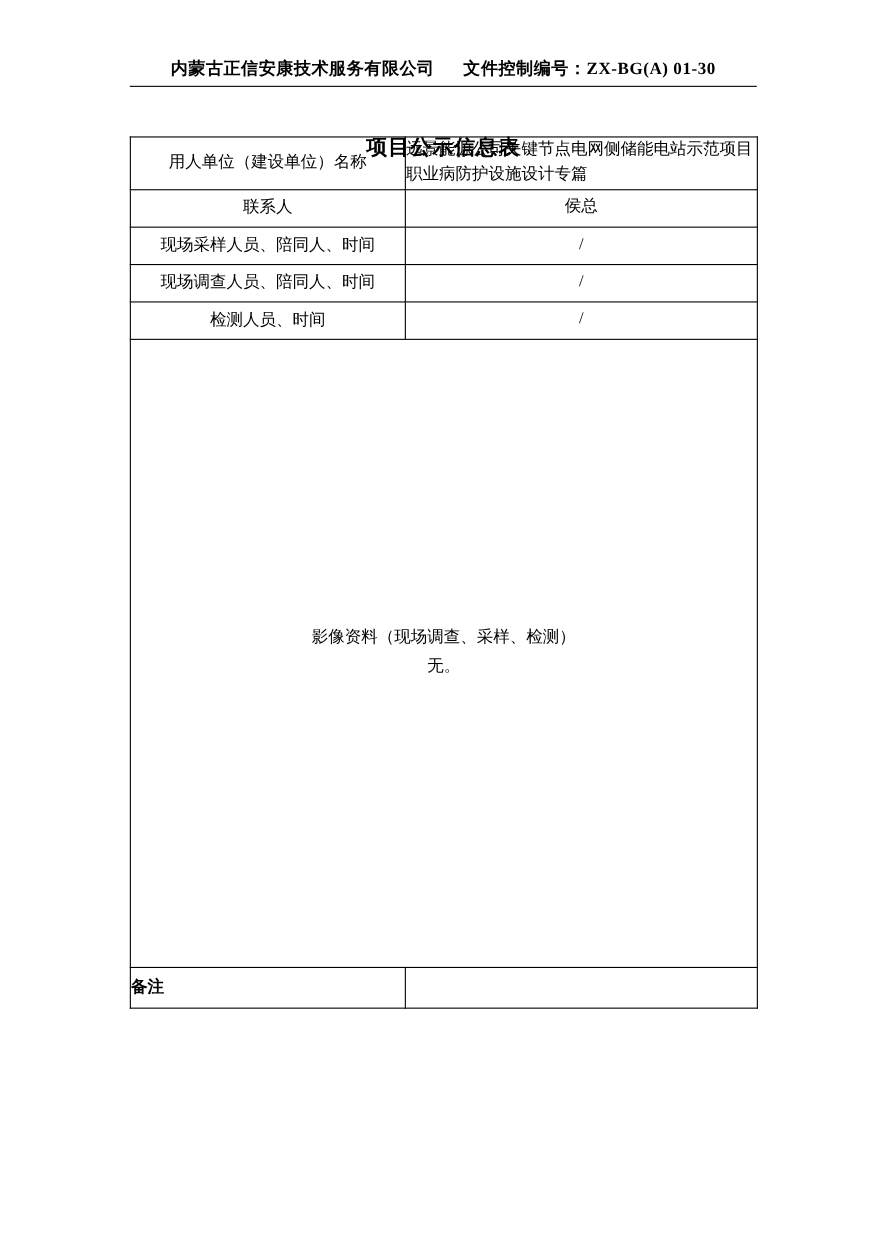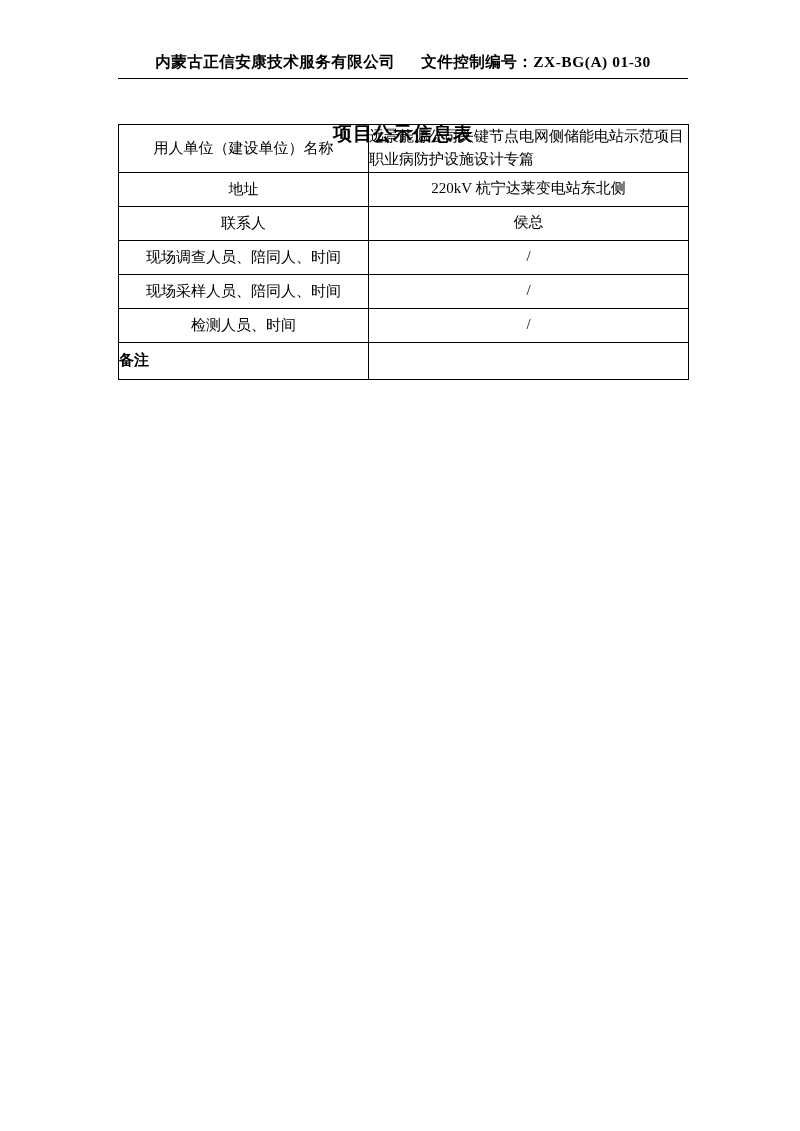--- a/index.html
+++ b/index.html
@@ -130,38 +130,40 @@
     <colgroup>
       <col style="width:250px">
       <col style="width:320px">
     </colgroup>
     <tbody>
       <tr class="row-h-a">
         <td class="cell-label">用人单位（建设单位）名称</td>
         <td class="cell-value left">远景能源公司关键节点电网侧储能电站示范项目职业病防护设施设计专篇</td>
       </tr>
       <tr class="row-h-b">
-        <td class="cell-label">地址</td>
-        <td class="cell-value latin">220kV 杭宁达莱变电站东北侧</td>
+        <td class="cell-label">联系人</td>
+        <td class="cell-value">侯总</td>
       </tr>
       <tr class="row-h-b">
-        <td class="cell-label">联系人</td>
-        <td class="cell-value">侯总</td>
+        <td class="cell-label">现场采样人员、陪同人、时间</td>
+        <td class="cell-value">/</td>
       </tr>
       <tr class="row-h-b">
         <td class="cell-label">现场调查人员、陪同人、时间</td>
         <td class="cell-value">/</td>
       </tr>
       <tr class="row-h-b">
-        <td class="cell-label">现场采样人员、陪同人、时间</td>
+        <td class="cell-label">检测人员、时间</td>
         <td class="cell-value">/</td>
       </tr>
-      <tr class="row-h-b">
-        <td class="cell-label">检测人员、时间</td>
-        <td class="cell-value">/</td>
+      <tr>
+        <td class="media-cell" colspan="2">
+          <span class="media-line">影像资料（现场调查、采样、检测）</span>
+          <span class="media-line">无。</span>
+        </td>
       </tr>
       <tr>
         <td class="remark-label">备注</td>
         <td class="remark-value"></td>
       </tr>
     </tbody>
   </table>
 
 </div>
 

